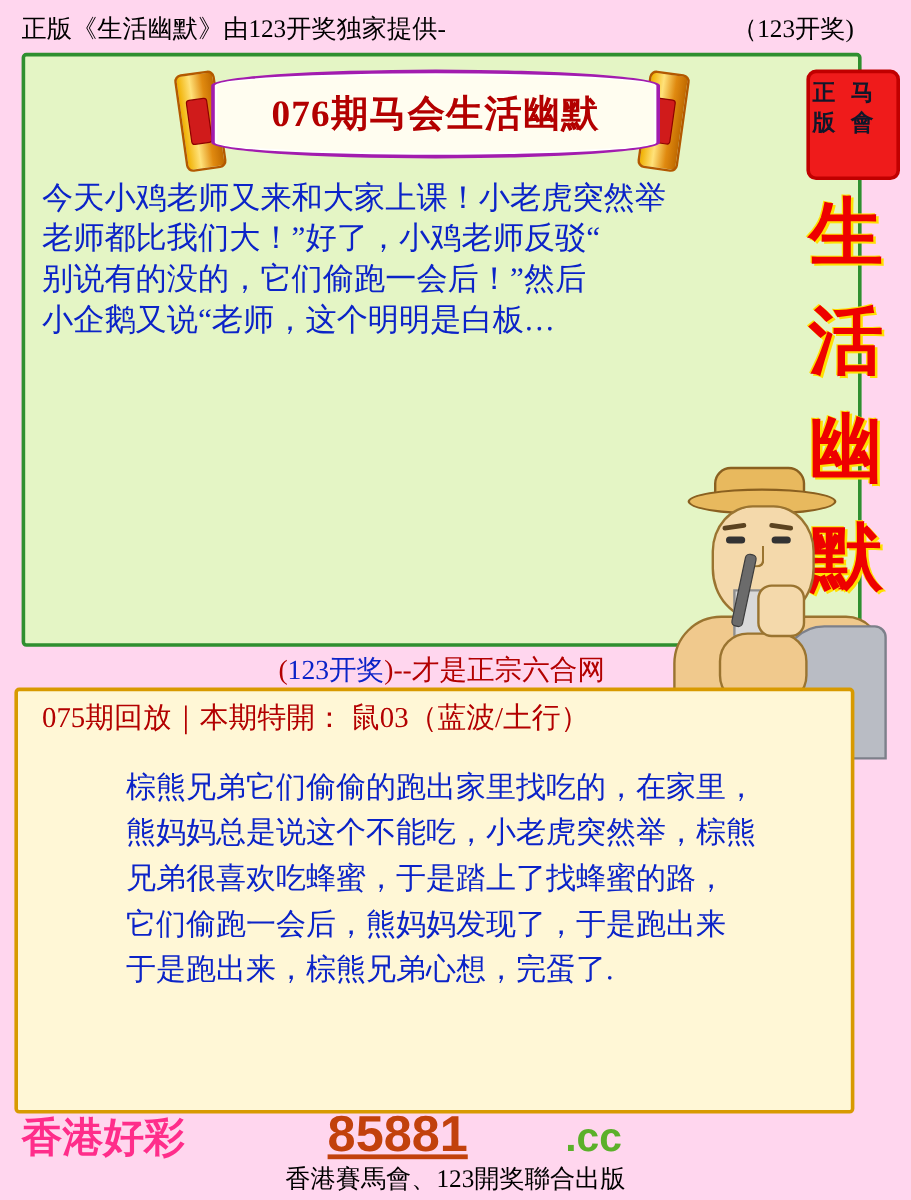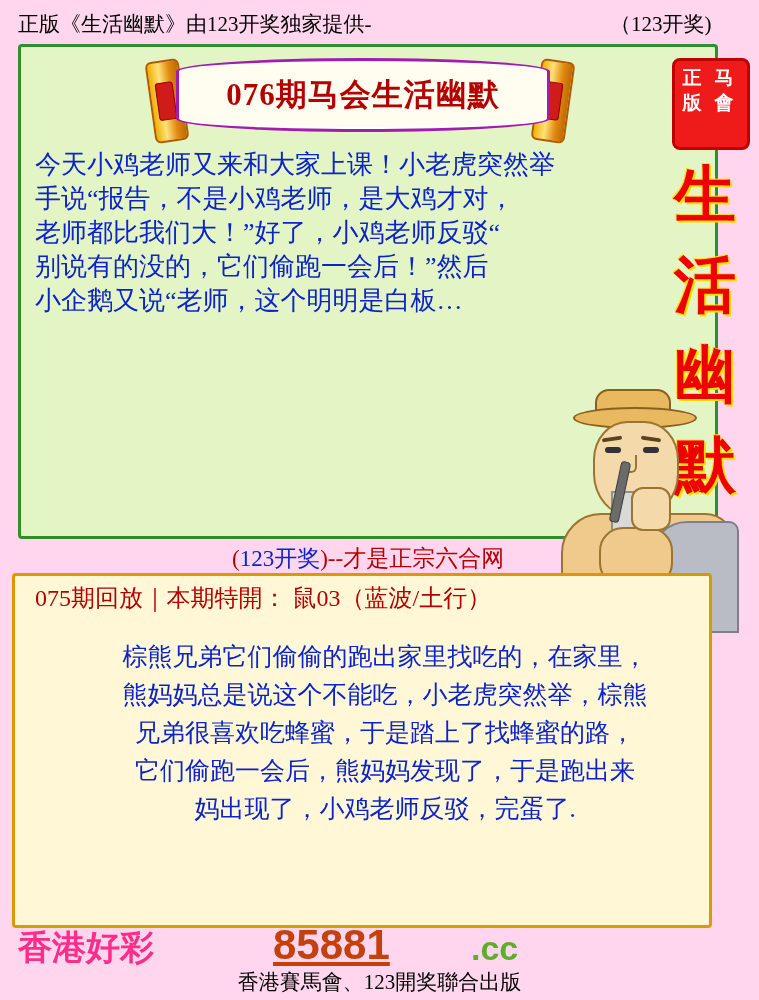--- a/index.html
+++ b/index.html
@@ -143,25 +143,25 @@
     width: 72px;
     height: 86px;
     background: #ef1b1b;
     border: 3px solid #c00000;
     border-radius: 8px;
   }
   .seal .seal-col {
     position: absolute;
     top: 4px;
     width: 30px;
-    color: #ffffff;
+    color: #0f172a;
     font-size: 19px;
     font-weight: bold;
     line-height: 25px;
-    text-align: center;
+    text-align: left;
     font-family: "Liberation Serif", serif;
   }
   .seal .seal-col.c1 { left: 2px; }
   .seal .seal-col.c2 { left: 34px; }
 
   
   .oldman {
     position: absolute;
     left: 555px;
     top: 395px;
@@ -258,21 +258,20 @@
   }
   .yellow-body {
     position: absolute;
     left: 105px;
     top: 638px;
     width: 560px;
     font-size: 25px;
     line-height: 38px;
     color: #0b23c8;
     font-family: "Liberation Serif", serif;
-    text-align: center;
   }
   .yellow-body div { white-space: nowrap; }
 
   
   .brand {
     position: absolute;
     left: 18px;
     top: 925px;
     width: 720px;
     height: 44px;
@@ -337,21 +336,20 @@
   <div class="rod right">
     <div class="knot"></div>
   </div>
   <div class="paper">
     <div class="paper-text">076期马会生活幽默</div>
   </div>
 </div>
 
 <div class="body-text">
   <div>今天小鸡老师又来和大家上课！小老虎突然举</div>
-  <div>手说“报告，不是小鸡老师，是大鸡才对，</div>
   <div>老师都比我们大！”好了，小鸡老师反驳“</div>
   <div>别说有的没的，它们偷跑一会后！”然后</div>
   <div>小企鹅又说“老师，这个明明是白板…</div>
 </div>
 
 <div class="seal">
   <div class="seal-col c1">正版</div>
   <div class="seal-col c2">马會</div>
 </div>
 
@@ -383,21 +381,21 @@
   <span>(</span><span class="blue">123开奖</span><span>)--才是正宗六合网</span>
 </div>
 
 <div class="yellow-panel"></div>
 <div class="yellow-head">075期回放｜本期特開： 鼠03（蓝波/土行）</div>
 <div class="yellow-body">
   <div>棕熊兄弟它们偷偷的跑出家里找吃的，在家里，</div>
   <div>熊妈妈总是说这个不能吃，小老虎突然举，棕熊</div>
   <div>兄弟很喜欢吃蜂蜜，于是踏上了找蜂蜜的路，</div>
   <div>它们偷跑一会后，熊妈妈发现了，于是跑出来</div>
-  <div>妈出现了，小鸡老师反驳，完蛋了.</div>
+  <div>于是跑出来，棕熊兄弟心想，完蛋了.</div>
 </div>
 
 <div class="brand">
   <span class="cn">香港好彩</span>
   <span class="num">85881</span>
   <span class="cc">.cc</span>
 </div>
 
 <div class="footer">香港賽馬會、123開奖聯合出版</div>
 

